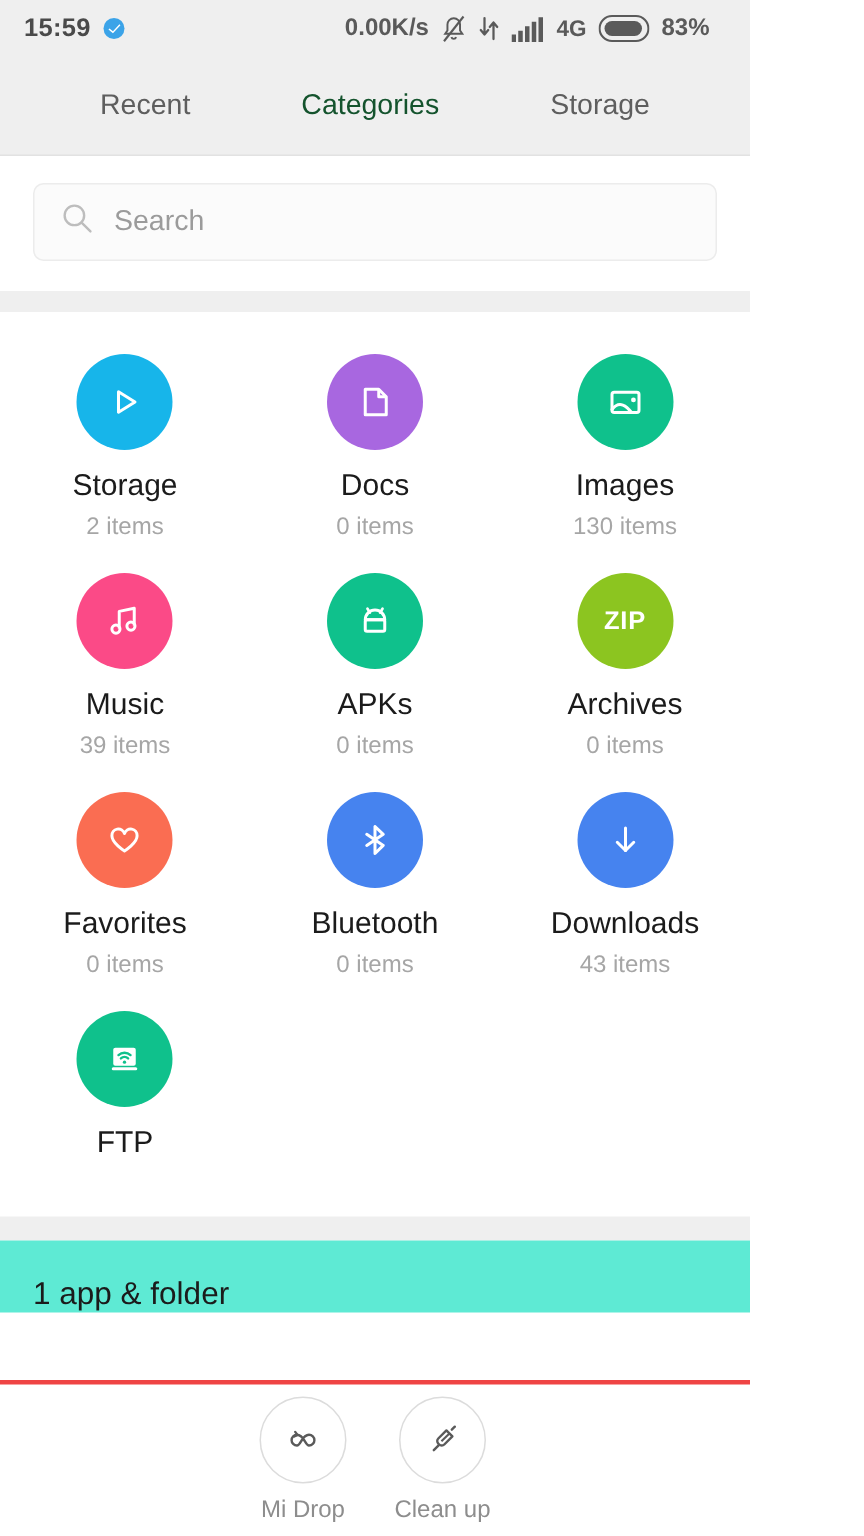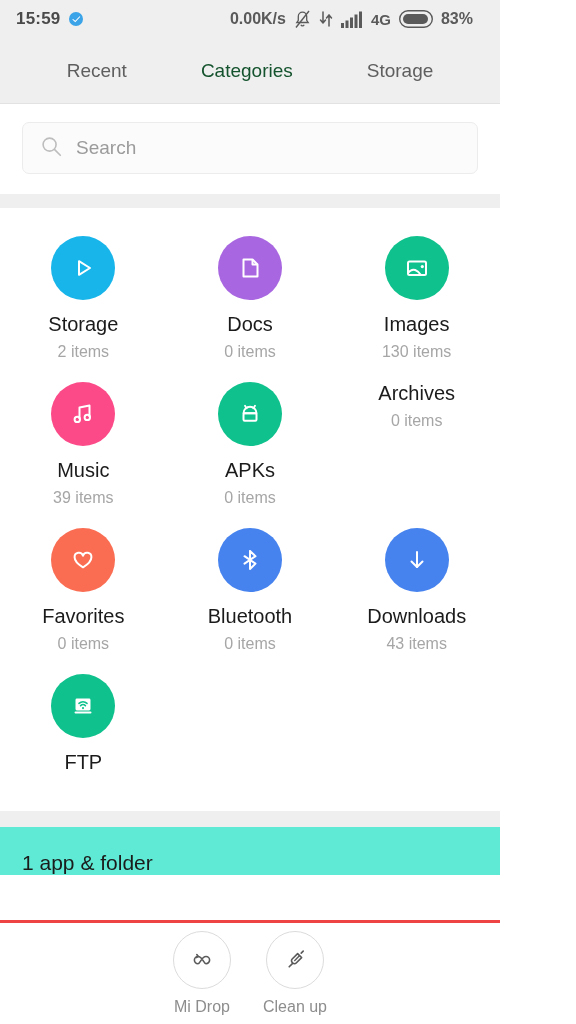--- a/index.html
+++ b/index.html
@@ -217,20 +217,23 @@
             <rect x="8.5" y="14.2" width="13" height="7.6" rx="1.2" fill="none" stroke="#fff" stroke-width="2"></rect>
             <line x1="10" y1="6.8" x2="11.6" y2="9.4" stroke="#fff" stroke-width="1.8" stroke-linecap="round"></line>
             <line x1="20" y1="6.8" x2="18.4" y2="9.4" stroke="#fff" stroke-width="1.8" stroke-linecap="round"></line>
           </svg>
         </div>
         <div class="cl-name">APKs</div>
         <div class="cl-count">0 items</div>
       </div>
 
       <div class="cell">
+        <div class="circ" style="background:#8cc520">
+          <span class="zip-txt">ZIP</span>
+        </div>
         <div class="cl-name">Archives</div>
         <div class="cl-count">0 items</div>
       </div>
 
       <div class="cell">
         <div class="circ" style="background:#fa6d52">
           <svg width="30" height="30" viewBox="0 0 30 30">
             <path d="M15 22.3 C15 22.3 6.6 17.2 6.6 12.2 a4.3 4.3 0 0 1 8.4 -1.5 a4.3 4.3 0 0 1 8.4 1.5 C23.4 17.2 15 22.3 15 22.3 Z" fill="none" stroke="#fff" stroke-width="2" stroke-linejoin="round"></path>
           </svg>
         </div>

